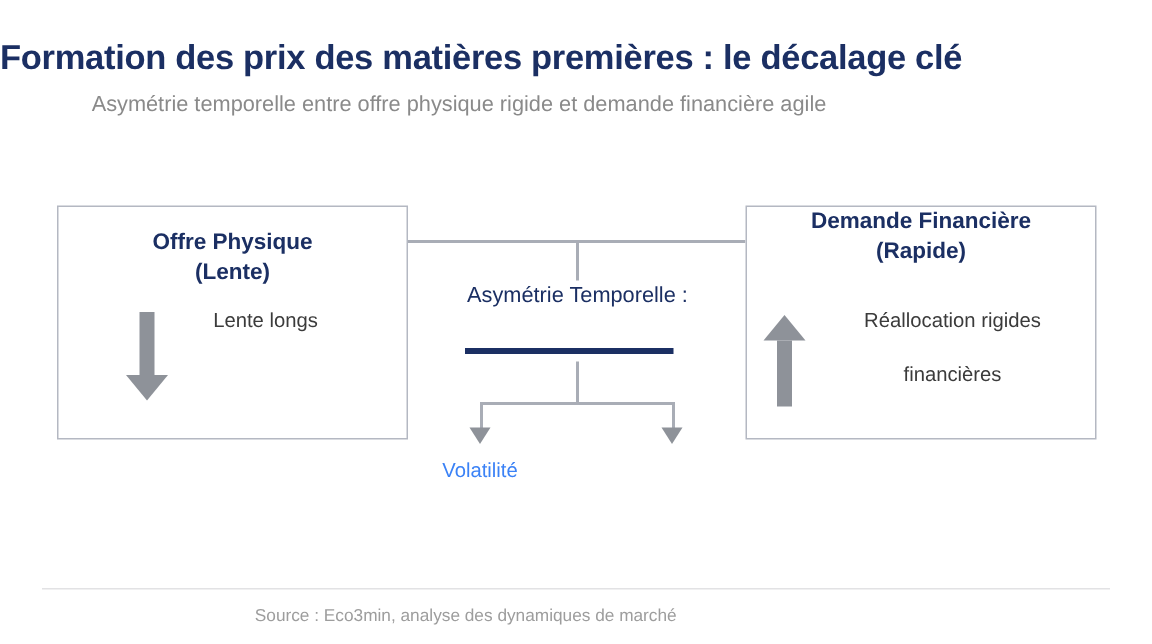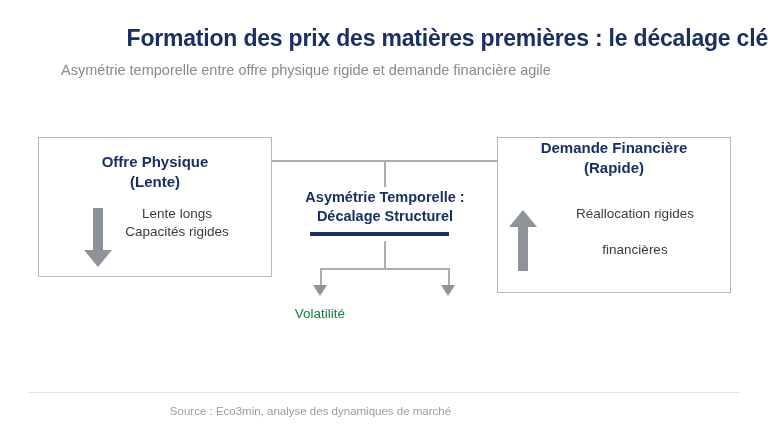--- a/index.html
+++ b/index.html
@@ -9,42 +9,42 @@
     font-family:"Liberation Sans", sans-serif;
     overflow:hidden;
     position:relative;
     -webkit-font-smoothing:antialiased;
   }
   .stage{position:absolute;left:0;top:0;width:768px;height:429px;}
 
   
   .title{
     position:absolute;left:0;top:25px;width:768px;
-    text-align:right;
+    text-align:left;
     font-size:23px;font-weight:bold;
     color:#1b2f63;
     letter-spacing:-0.2px;
     white-space:nowrap;
   }
   .subtitle{
     position:absolute;left:0;top:62px;width:612px;
     text-align:center;
     font-size:14.5px;
     color:#8a8a8a;
     white-space:nowrap;
   }
 
   
   .box{
     position:absolute;
     border:1.4px solid #b4b8c2;
     background:#ffffff;
     box-sizing:border-box;
   }
-  #box-left{left:38px;top:137px;width:234px;height:140px;}
+  #box-left{left:38px;top:137px;width:234px;height:156px;}
   #box-right{left:497px;top:137px;width:234px;height:156px;}
 
   .box-title{
     position:absolute;left:0;width:100%;
     text-align:center;
     font-size:15px;font-weight:bold;
     color:#1b2f63;
     line-height:20px;
     white-space:nowrap;
   }
@@ -99,35 +99,35 @@
     border-right:7.5px solid transparent;
     border-top:11px solid #8e9299;
   }
   #branch-head-left{left:313px;top:285px;}
   #branch-head-right{left:441px;top:285px;}
 
   
   .center-title{
     position:absolute;left:270px;top:188px;width:230px;
     text-align:center;
-    font-size:14.5px;font-weight:bold;
+    font-size:14.5px;font-weight:normal;
     color:#1b2f63;
     line-height:19px;
   }
   #center-rule{
     position:absolute;left:310px;top:232px;width:139px;height:4px;
     background:#1b2f63;
   }
 
   
   .branch-label{
     position:absolute;
     text-align:center;
     font-size:13.5px;
-    color:#15803d;
+    color:#3b82f6;
     line-height:17px;
   }
   #label-volatilite{left:255px;top:305px;width:130px;}
   #label-decorrelation{left:383px;top:305px;width:130px;}
 
   
   #footer-divider{
     position:absolute;left:28px;top:392px;width:712px;height:1px;
     background:#e2e2e4;
   }
@@ -158,41 +158,40 @@
 
   <div class="box" id="box-left">
     <div class="box-title">
       <span>Offre Physique</span><br>
       <span>(Lente)</span>
     </div>
     <div class="vshaft" id="arrow-down-shaft"></div>
     <div class="vhead" id="arrow-down-head"></div>
     <div class="box-body">
       <span>Lente longs</span><br>
-      <span>Capacités rigides</span><br>
+      <br>
     </div>
   </div>
 
   <div class="box" id="box-right">
     <div class="box-title">
       <span>Demande Financière</span><br>
       <span>(Rapide)</span>
     </div>
     <div class="vshaft" id="arrow-up-shaft"></div>
     <div class="vhead" id="arrow-up-head"></div>
     <div class="box-body">
       <span>Réallocation rigides</span><br>
       <br>
       <span>financières</span><br>
     </div>
   </div>
 
   <div class="center-title">
     <span>Asymétrie Temporelle :</span><br>
-    <span>Décalage Structurel</span>
   </div>
   <div id="center-rule"></div>
 
   <div class="branch-label" id="label-volatilite">
     <span>Volatilité</span>
   </div>
 
   <div id="footer-divider"></div>
   <div id="footer-source">Source : Eco3min, analyse des dynamiques de marché</div>
 

